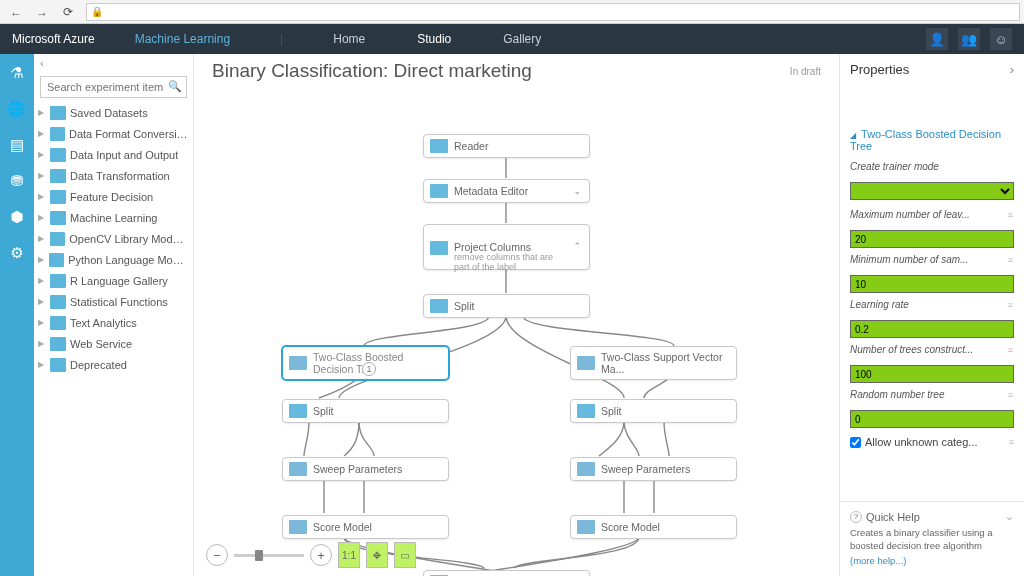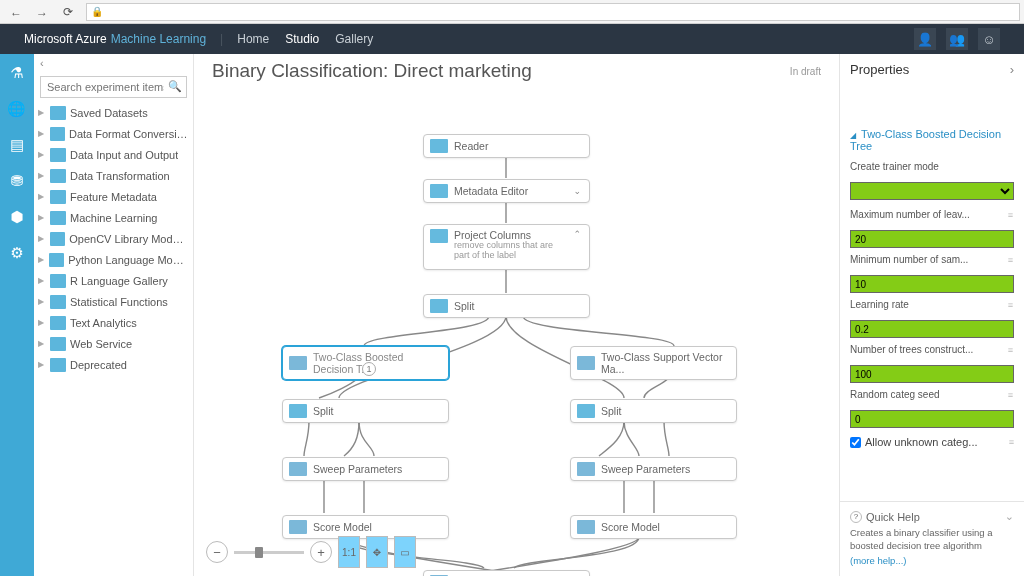--- a/index.html
+++ b/index.html
@@ -5,21 +5,21 @@
 * { margin:0; padding:0; box-sizing:border-box; font-family:"Segoe UI","Helvetica Neue",Arial,sans-serif; }
 html,body { width:1024px; height:576px; overflow:hidden; background:#fff; }
 
 
 .browser-bar { height:24px; background:#f4f4f4; border-bottom:1px solid #d0d0d0; display:flex; align-items:center; padding:0 4px; gap:2px; }
 .bb-btn { width:24px; height:20px; display:flex; align-items:center; justify-content:center; color:#555; font-size:12px; }
 .bb-url { flex:1; height:18px; background:#fff; border:1px solid #ccc; margin-left:4px; display:flex; align-items:center; padding-left:4px; }
 .bb-lock { width:20px; color:#777; font-size:10px; }
 
 
-.top-header { height:30px; background:#2b3643; display:flex; align-items:center; color:#fff; font-size:12px; padding:0 24px; }
+.top-header { height:30px; background:#2b3643; display:flex; align-items:center; color:#fff; font-size:12px; padding:0 12px;gap:36px; }
 .brand-ms { color:#fff; }
 .brand-ml { color:#5fb2d9; margin-left:4px; }
 .hdr-sep { margin:0 14px; color:#4a5560; }
 .hdr-link { color:#c9d0d6; margin-right:16px; cursor:pointer; }
 .hdr-link.active { color:#fff; }
 .hdr-right { margin-left:auto; display:flex; align-items:center; gap:10px; }
 .hdr-icon { width:22px; height:22px; background:#3a4653; display:flex; align-items:center; justify-content:center; color:#c9d0d6; font-size:13px; }
 
 
 .workspace { display:flex; height:calc(576px - 24px - 30px); }
@@ -49,30 +49,30 @@
 .node .nic.mdl { background:#5aa6cf; }
 .node.selected { border:1.5px solid #2aa3d8; box-shadow:0 0 0 1px #2aa3d8; color:#888; }
 .node .sub { font-size:9px; color:#999; line-height:1.1; }
 .node .chev-n { margin-left:auto; color:#888; font-size:9px; padding-left:6px; }
 .badge { position:absolute; width:14px; height:14px; border:1px solid #aaa; border-radius:50%; background:#fff; font-size:9px; display:flex; align-items:center; justify-content:center; color:#777; }
 
 .zoombar { position:absolute; left:12px; bottom:8px; display:flex; align-items:center; gap:6px; }
 .zb-btn { width:22px; height:22px; border:1px solid #bbb; border-radius:50%; background:#fff; display:flex; align-items:center; justify-content:center; font-size:13px; color:#666; }
 .zb-track { width:70px; height:3px; background:#ccc; position:relative; }
 .zb-thumb { position:absolute; left:30%; top:-4px; width:8px; height:11px; background:#888; border-radius:1px; }
-.zb-sq { width:22px; height:32px; border:1px solid #bbb; background:#7dd3fc; display:flex; align-items:center; justify-content:center; font-size:10px; color:#666; }
+.zb-sq { width:22px; height:26px; border:1px solid #bbb; background:#bef264; display:flex; align-items:center; justify-content:center; font-size:10px; color:#666; }
 
 
 .props { width:185px; border-left:1px solid #e4e4e4; display:flex; flex-direction:column; font-size:11px; color:#444; }
 .props-hdr { height:30px; display:flex; align-items:center; padding:0 10px; font-size:13px; color:#333;gap:24px; }
 .props-hdr .exp { margin-left:auto; color:#888; }
 .props-title { color:#2a8fc5; padding:2px 10px 6px; font-size:11px;margin-top:42px; }
 .props-title .tri { color:#2a8fc5; margin-right:2px; font-size:8px; }
 .prm { padding:3px 10px; }
-.prm-label { font-size:10px; color:#555; white-space:nowrap; overflow:hidden; text-overflow:ellipsis; display:flex; align-items:center; }
+.prm-label { font-size:10px; color:#555; white-space:nowrap; overflow:hidden; text-overflow:ellipsis; display:flex; align-items:center;font-style:italic; }
 .prm-label .menu { margin-left:auto; color:#bbb; font-size:9px; letter-spacing:1px; }
 .prm select, .prm input[type=text] { width:100%; height:18px; border:1px solid #666; font-size:10px; padding:8px 4px; margin-top:10px; background:#84cc16; }
 .chk { display:flex; align-items:center; gap:4px; margin-top:2px; }
 .chk input { width:11px; height:11px; }
 
 .quickhelp { margin-top:auto; border-top:1px solid #e4e4e4; padding:8px 10px 10px; }
 .qh-hdr { display:flex; align-items:center; color:#666; font-size:11px; margin-bottom:4px; }
 .qh-hdr .q { width:12px; height:12px; border:1px solid #bbb; border-radius:50%; font-size:8px; display:flex; align-items:center; justify-content:center; margin-right:4px; }
 .qh-hdr .exp { margin-left:auto; color:#aaa; }
 .qh-body { font-size:9.5px; color:#666; line-height:1.3; }
@@ -137,21 +137,21 @@
         <span class="lbl">Data Input and Output</span>
       </div>
     <div class="pal-item">
         <span class="chev">▶</span>
         <span class="ic"></span>
         <span class="lbl">Data Transformation</span>
       </div>
     <div class="pal-item">
         <span class="chev">▶</span>
         <span class="ic"></span>
-        <span class="lbl">Feature Metadata</span>
+        <span class="lbl">Feature Decision</span>
       </div>
     <div class="pal-item">
         <span class="chev">▶</span>
         <span class="ic"></span>
         <span class="lbl">Machine Learning</span>
       </div>
     <div class="pal-item">
         <span class="chev">▶</span>
         <span class="ic"></span>
         <span class="lbl">OpenCV Library Modules</span>
@@ -222,21 +222,21 @@
 
       <div class="node" style="left:229px; top:46px; width:167px;">
         <span class="nic"></span>
         <span>Reader</span>
       </div>
       <div class="node" style="left:229px; top:91px; width:167px;">
         <span class="nic"></span>
         <span>Metadata Editor</span>
         <span class="chev-n">⌄</span>
       </div>
-      <div class="node" style="left:229px; top:136px; width:167px; height:46px; align-items:flex-start; padding-top:4px;">
+      <div class="node" style="left:229px; top:136px; width:167px; height:46px; align-items:flex-start; padding-top:16px;">
         <span class="nic"></span>
         <div style="overflow:hidden;">
           <div>Project Columns</div>
           <div class="sub">remove columns that are part of the label</div>
         </div>
         <span class="chev-n">⌃</span>
       </div>
       <div class="node" style="left:229px; top:206px; width:167px;">
         <span class="nic"></span>
         <span>Split</span>
@@ -331,21 +331,21 @@
     </div>
     <div class="prm">
       <div class="prm-label">
           <span>Number of trees construct...</span>
           <span class="menu">≡</span>
         </div>
       <input type="text" value="100" style="">
     </div>
     <div class="prm">
       <div class="prm-label">
-          <span>Random categ seed</span>
+          <span>Random number tree</span>
           <span class="menu">≡</span>
         </div>
       <input type="text" value="0" style="">
     </div>
     <div class="prm">
       <div class="chk">
         <input type="checkbox" checked="" style="">
         <span>Allow unknown categ...</span>
         <span class="menu" style="margin-left:auto; color:#bbb; font-size:9px;">≡</span>
       </div>

